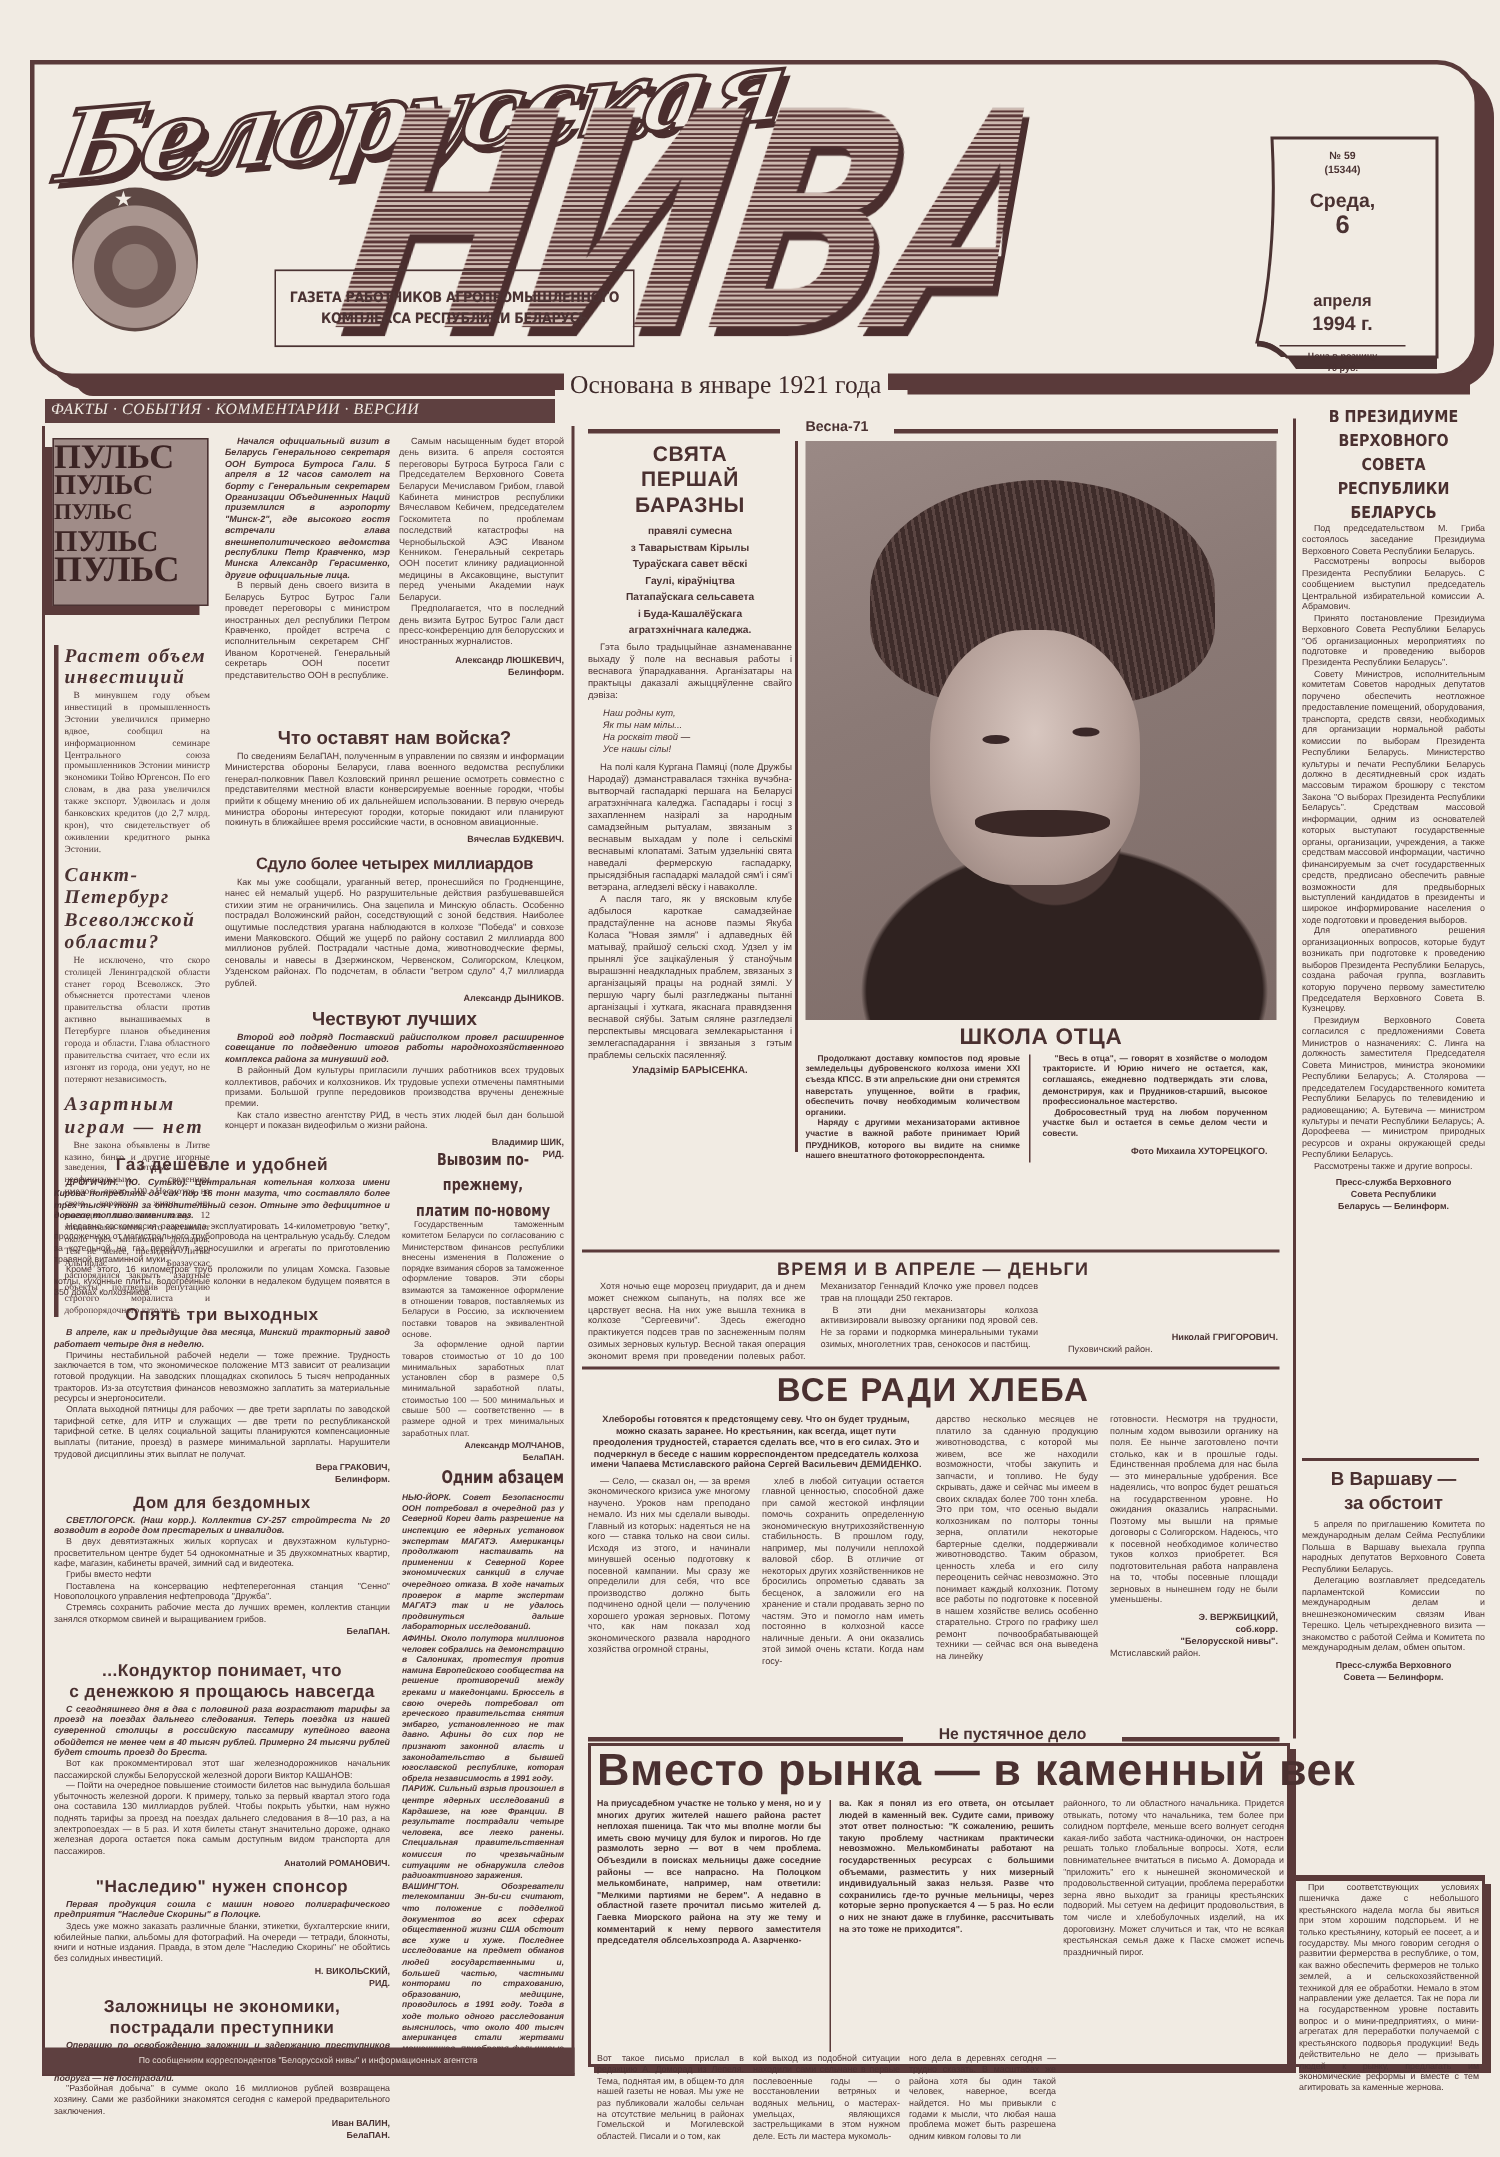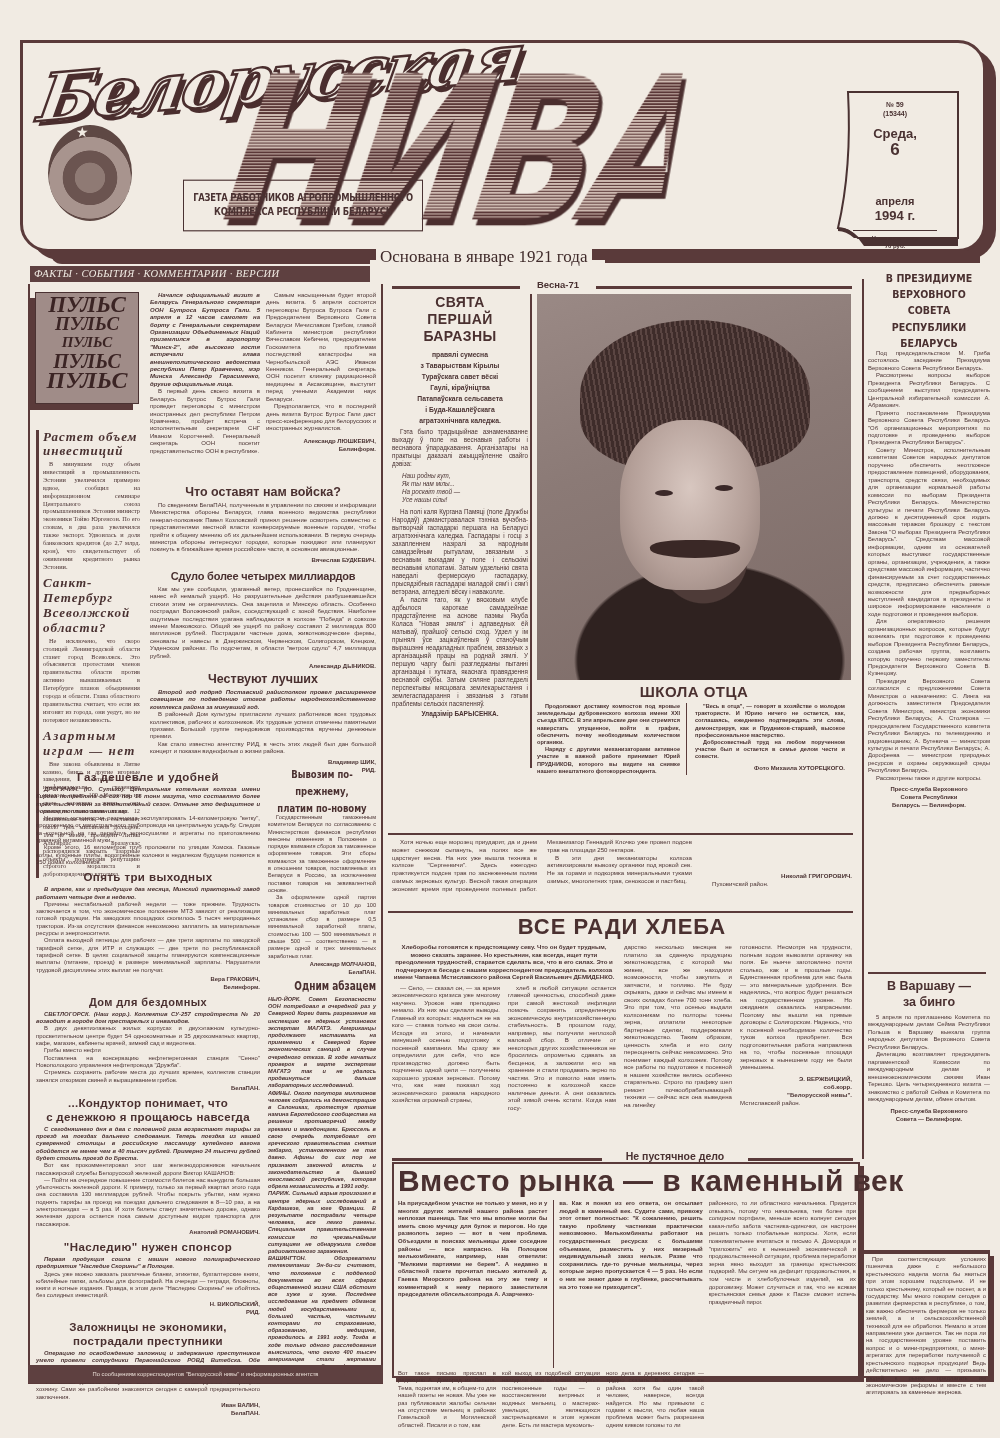--- a/index.html
+++ b/index.html
@@ -32,21 +32,21 @@
   .founded-bar { left: 605px; top: 251px; width: 375px; height: 12px; background: #5a3a3a; }
   .founded-bar-l { left: 50px; top: 252px; width: 320px; height: 12px; background: #5a3a3a; border-radius: 0 0 0 14px; }
 
   
   .rubric { left: 30px; top: 266px; width: 340px; height: 16px; background: #5e4040; color: #f1ebe3; font-family: "Liberation Serif", serif; font-style: italic; font-size: 10.5px; line-height: 16px; padding-left: 4px; letter-spacing: 0.4px; white-space: nowrap; }
 
   
   .left-frame { left: 28px; top: 284px; width: 355px; height: 1100px; border-left: 2px solid #5a3a3a; border-right: 2px solid #5a3a3a; border-bottom: 2px solid #5a3a3a; }
   .left-footer { left: 28px; top: 1365px; width: 355px; height: 18px; background: #5e4040; color: #e8dcd4; font-size: 5.8px; line-height: 18px; text-align: center; }
 
-  .puls { left: 35px; top: 292px; width: 104px; height: 112px; background: #a08c88; border: 1px solid #4a3232; box-shadow: -6px 6px 0 #5a3a3a; text-align: center; font-family: "Liberation Serif", serif; font-style: italic; font-weight: bold; color: #3b2424; padding-top: 2px; }
+  .puls { left: 35px; top: 292px; width: 104px; height: 112px; background: #a08c88; border: 1px solid #4a3232; box-shadow: -6px 6px 0 #5a3a3a; font-family: "Liberation Serif", serif; font-weight: bold; color: #3b2424; padding-top: 2px; }
   .puls div { line-height: 19px; }
 
   .vrule { width: 1.5px; background: #5a3a3a; }
   .hrule { height: 1.5px; background: #5a3a3a; }
 
   
   .photo { left: 537px; top: 294px; width: 314px; height: 386px;
     background:
       radial-gradient(ellipse 35% 30% at 53% 68%, #4e3b38 0 40%, transparent 41%),
       radial-gradient(ellipse 28% 26% at 52% 46%, #c9b7b0 0 60%, transparent 62%),
@@ -185,21 +185,21 @@
     <h2 style="font-size:11px;line-height:14px;letter-spacing:0.4px">Дом для бездомных</h2>
     <div class="body-txt" style="font-size:5.9px;line-height:7.3px;margin-top:2px;">
       <p class="lead">СВЕТЛОГОРСК. (Наш корр.). Коллектив СУ-257 стройтреста № 20 возводит в городе дом престарелых и инвалидов.</p>
       <p>В двух девятиэтажных жилых корпусах и двухэтажном культурно-просветительном центре будет 54 однокомнатные и 35 двухкомнатных квартир, кафе, магазин, кабинеты врачей, зимний сад и видеотека.</p>
       <p>Грибы вместо нефти</p>
       <p>Поставлена на консервацию нефтеперегонная станция "Сенно" Новополоцкого управления нефтепровода "Дружба".</p>
       <p>Стремясь сохранить рабочие места до лучших времен, коллектив станции занялся откормом свиней и выращиванием грибов.</p>
     </div>
     <div class="sign" style="font-size:5.9px;">БелаПАН.</div>
   </div>
-  <div style="margin-top:4px">
+  <div style="margin-top:15px">
     <h2 style="font-size:11.5px;line-height:14px;letter-spacing:0.3px">
       <div>...Кондуктор понимает, что</div>
       <div>с денежкою я прощаюсь навсегда</div>
     </h2>
     <div class="body-txt" style="font-size:5.9px;line-height:7.3px;margin-top:2px;">
       <p class="lead">С сегодняшнего дня в два с половиной раза возрастают тарифы за проезд на поездах дальнего следования. Теперь поездка из нашей суверенной столицы в российскую пассамиру купейного вагона обойдется не менее чем в 40 тысяч рублей. Примерно 24 тысячи рублей будет стоить проезд до Бреста.</p>
       <p>Вот как прокомментировал этот шаг железнодорожников начальник пассажирской службы Белорусской железной дороги Виктор КАШАНОВ:</p>
       <p>— Пойти на очередное повышение стоимости билетов нас вынудила большая убыточность железной дороги. К примеру, только за первый квартал этого года она составила 130 миллиардов рублей. Чтобы покрыть убытки, нам нужно поднять тарифы за проезд на поездах дальнего следования в 8—10 раз, а на электропоездах — в 5 раз. И хотя билеты станут значительно дороже, однако железная дорога остается пока самым доступным видом транспорта для пассажиров.</p>
     </div>
     <div class="sign" style="font-size:5.9px;">Анатолий РОМАНОВИЧ.</div>
@@ -312,20 +312,21 @@
       <p>"Весь в отца", — говорят в хозяйстве о молодом трактористе. И Юрию ничего не остается, как, соглашаясь, ежедневно подтверждать эти слова, демонстрируя, как и Прудников-старший, высокое профессиональное мастерство.</p>
       <p>Добросовестный труд на любом порученном участке был и остается в семье делом чести и совести.</p>
       <div class="sign" style="font-size:6px;margin-top:3px">Фото Михаила ХУТОРЕЦКОГО.</div>
     </div>
   </div>
 </div>
 
 <div class="abs hrule" style="left:388px;top:833px;width:465px"></div>
 
 <div class="abs" style="left:392px;top:838px;width:460px;">
+  <h2 style="font-size:12px;line-height:16px;letter-spacing:0.8px">ВРЕМЯ И В АПРЕЛЕ — ДЕНЬГИ</h2>
   <div style="display:flex;gap:10px;">
     <div class="body-txt" style="flex:2;font-size:6.1px;line-height:7.8px;column-count:2;column-gap:10px">
       <p>Хотя ночью еще морозец приударит, да и днем может снежком сыпануть, на полях все же царствует весна. На них уже вышла техника в колхозе "Сергеевичи". Здесь ежегодно практикуется подсев трав по заснеженным полям озимых зерновых культур. Весной такая операция экономит время при проведении полевых работ. Механизатор Геннадий Клочко уже провел подсев трав на площади 250 гектаров.</p>
       <p>В эти дни механизаторы колхоза активизировали вывозку органики под яровой сев. Не за горами и подкормка минеральными туками озимых, многолетних трав, сенокосов и пастбищ.</p>
     </div>
     <div style="flex:1;font-size:6.1px;line-height:7.8px">
       <div class="sign" style="font-size:6.1px;margin-top:34px">Николай ГРИГОРОВИЧ.</div>
       <div style="font-size:6.1px;margin-left:10px">Пуховичский район.</div>
     </div>
   </div>
@@ -403,21 +404,21 @@
     <div>Совета Республики</div>
     <div>Беларусь — Белинформ.</div>
   </div>
 </div>
 
 <div class="abs hrule" style="left:868px;top:972px;width:118px"></div>
 
 <div class="abs" style="left:868px;top:978px;width:122px;">
   <h2 style="font-size:12.5px;line-height:16px">
     <div>В Варшаву —</div>
-    <div>за бинго</div>
+    <div>за обстоит</div>
   </h2>
   <div class="body-txt" style="font-size:5.9px;line-height:7.45px;margin-top:4px">
     <p>5 апреля по приглашению Комитета по международным делам Сейма Республики Польша в Варшаву выехала группа народных депутатов Верховного Совета Республики Беларусь.</p>
     <p>Делегацию возглавляет председатель парламентской Комиссии по международным делам и внешнеэкономическим связям Иван Терешко. Цель четырехдневного визита — знакомство с работой Сейма и Комитета по международным делам, обмен опытом.</p>
   </div>
   <div class="sign" style="font-size:5.9px;margin-top:4px;text-align:center">
     <div>Пресс-служба Верховного</div>
     <div>Совета — Белинформ.</div>
   </div>
 </div>

